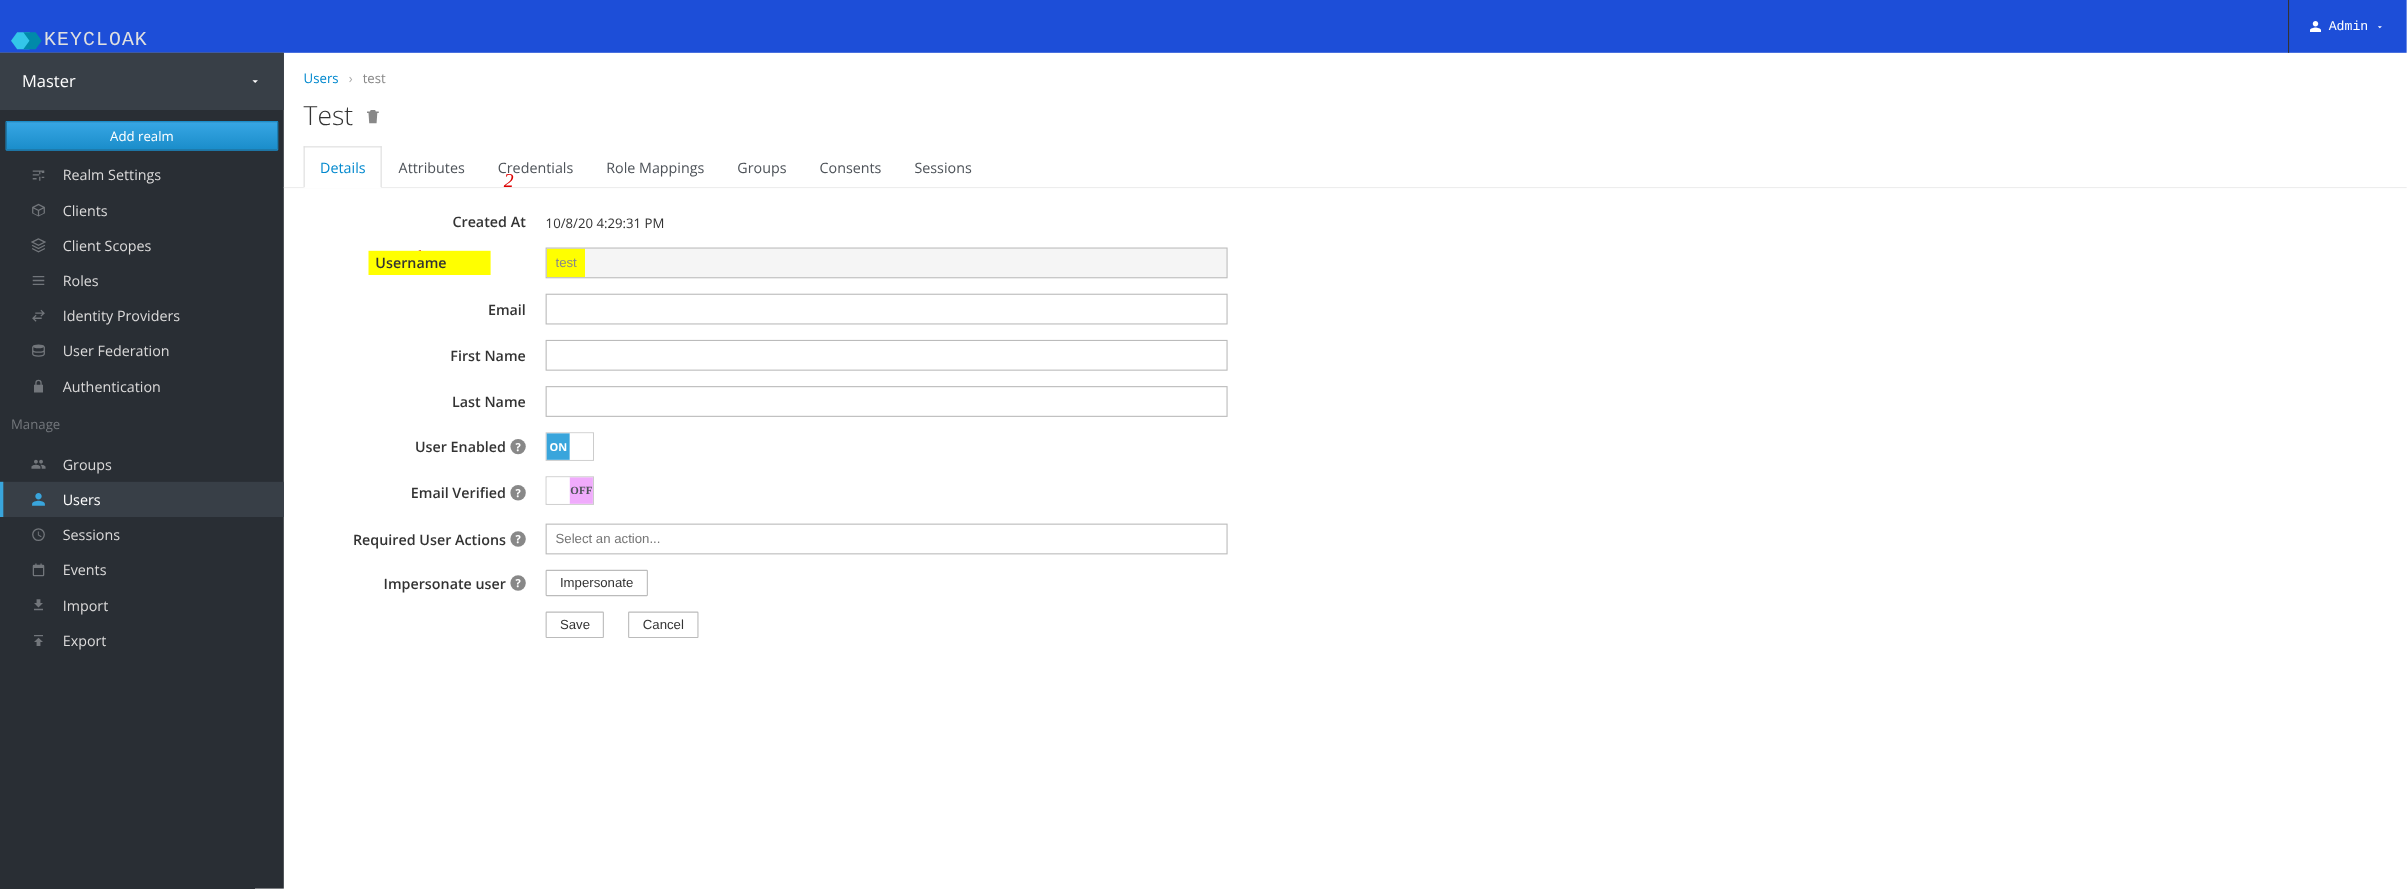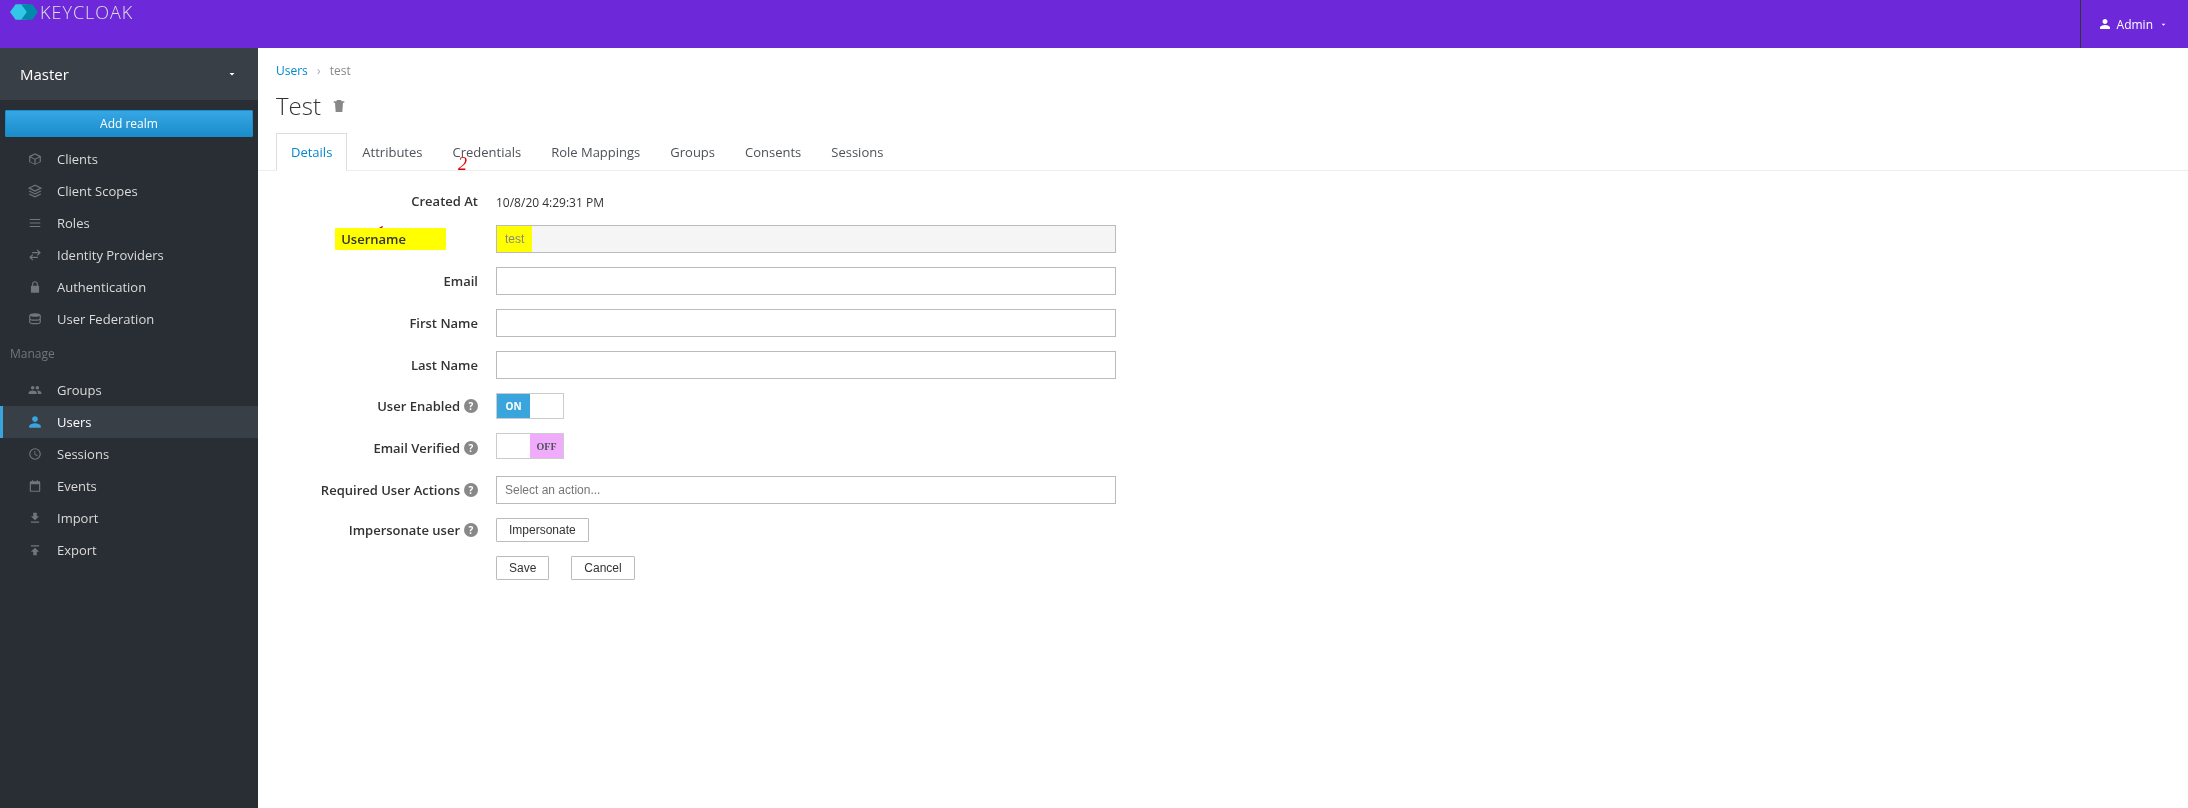--- a/index.html
+++ b/index.html
@@ -1,18 +1,18 @@
 <!DOCTYPE html>
 <html><head>
 <meta charset="utf-8">
 <style>
   * { box-sizing: border-box; margin: 0; padding: 0; }
   body { font-family: "Open Sans", Helvetica, Arial, sans-serif; font-size: 13px; color: #333; background: #fff; }
   
-  .topbar { background: #6d28d9; height: 48px; display: flex; align-items: flex-start; justify-content: space-between; padding: 0 20px 0 10px; }
+  .topbar { background: #1d4ed8; height: 48px; display: flex; align-items: flex-end; justify-content: space-between; padding: 0 20px 0 10px; font-family: Liberation Mono, monospace; }
   .logo { display: flex; align-items: center; gap: 2px; }
   .logo-icon { width: 28px; height: 22px; }
   .logo-text { color: #e0e0e0; font-weight: 300; font-size: 18px; letter-spacing: 1px; }
   .user-menu { display: flex; align-items: center; gap: 6px; color: #fff; font-size: 12px; cursor: pointer; border-left: 1px solid #333; padding-left: 18px; height: 48px; }
   .user-menu svg { fill: #fff; }
   
   .layout { display: flex; }
   .sidebar { width: 258px; background: #292e34; min-height: calc(100vh - 48px); color: #dbdada; }
   .realm-selector { padding: 16px 20px; font-size: 15px; color: #fff; display: flex; align-items: center; justify-content: space-between; cursor: pointer; background: #383f47; }
   .add-realm-btn { margin: 10px 5px 6px 5px; display: block; background: linear-gradient(#37a6e4, #1a8dca); color: #fff; text-align: center; padding: 4px 0; border: 1px solid #1a8dca; border-radius: 1px; cursor: pointer; font-size: 12px; }
@@ -40,21 +40,21 @@
   .form-label { width: 220px; text-align: right; padding-right: 18px; font-size: 13px; color: #333; font-weight: 600; display:flex; justify-content:flex-end; align-items:center; gap:4px;}
   .form-label.hl { background: #ffff00; display:inline-block; padding:2px 40px 2px 6px; width:auto; margin-left: 126px; margin-right: 32px; position:relative;}
   .label-wrap-hl { width:220px; text-align:right; padding-right:18px; display:flex; justify-content:flex-end;}
   .form-control-wrap { flex: 0 0 620px; }
   .form-input { width: 100%; height: 28px; padding: 3px 8px; border: 1px solid #bbb; font-size: 12px; color: #333; }
   .form-input:disabled, .form-input.disabled { background: #f5f5f5; color: #888; cursor: not-allowed; }
   .form-static { font-size: 12px; color: #333; padding-top: 3px;}
   .select-placeholder { color: #999; font-size: 12px; }
   .help-icon { display:inline-flex; width:14px; height:14px; border-radius:50%; background:#888; color:#fff; font-size:10px; align-items:center; justify-content:center; font-weight:bold; cursor:help;}
   
-  .toggle { display: inline-flex; border: 1px solid #ccc; height: 26px; width: 68px; position: relative; cursor: pointer; font-size: 10px; font-weight: bold; }
+  .toggle { display: inline-flex; border: 1px solid #ccc; height: 26px; width: 44px; position: relative; cursor: pointer; font-size: 10px; font-weight: bold; }
   .toggle .on, .toggle .off { flex: 1; display: flex; align-items: center; justify-content: center; }
   .toggle.is-on .on { background: #39a5dc; color: #fff; }
   .toggle.is-on .off { background: #fff; color: #fff; }
   .toggle.is-off .on { background: #fff; color:#fff; }
   .toggle.is-off .off { background: #f0abfc; color: #4d5258; font-family: Liberation Serif, serif; }
   
   .btn { display: inline-block; padding: 4px 12px; border: 1px solid #bbb; background: #fff; color: #333; font-size: 12px; cursor: pointer; border-radius: 1px; }
   .btn-row { display:flex; gap:22px; }
   
   .annotation-red { position:absolute; color:#d00; font-family: cursive; font-size:18px; font-style:italic; }
@@ -88,20 +88,28 @@
       <svg width="12" height="12" fill="#fff" viewBox="0 0 24 24">
           <path d="M7 10l5 5 5-5z"></path>
         </svg>
     </div>
     <div class="add-realm-btn">Add realm</div>
 
     <div class="nav-section">
       <div class="nav-item">
         <span class="icon">
           <svg width="14" height="14" viewBox="0 0 24 24" fill="currentColor">
+              <path d="M3 17h6v2H3v-2zm0-6h12v2H3v-2zm0-6h18v2H3V5zm14 12v-2h4v2h-4zm-2-2h-2v6h2v-6zm6-6v-2h-4v2h4zm-6-2h-2v6h2V7z"></path>
+            </svg>
+        </span>
+        <span>Realm Settings</span>
+      </div>
+      <div class="nav-item">
+        <span class="icon">
+          <svg width="14" height="14" viewBox="0 0 24 24" fill="currentColor">
               <path d="M12 2L2 7v10l10 5 10-5V7L12 2zm0 2.3L19 8l-7 3.5L5 8l7-3.7zM4 9.5l7 3.5v7L4 16.5v-7zm9 10.5v-7l7-3.5v7l-7 3.5z"></path>
             </svg>
         </span>
         <span>Clients</span>
       </div>
       <div class="nav-item">
         <span class="icon">
           <svg width="14" height="14" viewBox="0 0 24 24" fill="currentColor">
               <path d="M12 2L2 7l10 5 10-5-10-5zM2 12l10 5 10-5M2 17l10 5 10-5" stroke="currentColor" stroke-width="2" fill="none"></path>
             </svg>
@@ -116,37 +124,37 @@
         </span>
         <span>Roles</span>
       </div>
       <div class="nav-item">
         <span class="icon">
           <svg width="14" height="14" viewBox="0 0 24 24" fill="currentColor">
               <path d="M7 7h11l-3-3 1.4-1.4L22 8l-5.6 5.4L15 12l3-3H7V7zm10 10H6l3 3-1.4 1.4L2 16l5.6-5.4L9 12l-3 3h11v2z"></path>
             </svg>
         </span>
         <span>Identity Providers</span>
-      </div>
-      <div class="nav-item">
-        <span class="icon">
-          <svg width="14" height="14" viewBox="0 0 24 24" fill="currentColor">
-              <path d="M17 10V7a5 5 0 00-10 0v3H5v12h14V10h-2zM9 7a3 3 0 016 0v3H9V7z"></path>
-            </svg>
-        </span>
-        <span>Authentication</span>
       </div>
       <div class="nav-item">
         <span class="icon">
           <svg width="14" height="14" viewBox="0 0 24 24" fill="currentColor">
               <ellipse cx="12" cy="5" rx="9" ry="3"></ellipse>
               <path d="M3 5v6c0 1.7 4 3 9 3s9-1.3 9-3V5M3 11v6c0 1.7 4 3 9 3s9-1.3 9-3v-6" fill="none" stroke="currentColor" stroke-width="2"></path>
             </svg>
         </span>
         <span>User Federation</span>
+      </div>
+      <div class="nav-item">
+        <span class="icon">
+          <svg width="14" height="14" viewBox="0 0 24 24" fill="currentColor">
+              <path d="M17 10V7a5 5 0 00-10 0v3H5v12h14V10h-2zM9 7a3 3 0 016 0v3H9V7z"></path>
+            </svg>
+        </span>
+        <span>Authentication</span>
       </div>
     </div>
 
     <div class="nav-heading">Manage</div>
     <div class="nav-section">
       <div class="nav-item">
         <span class="icon">
           <svg width="14" height="14" viewBox="0 0 24 24" fill="currentColor">
               <path d="M16 11c1.7 0 3-1.3 3-3s-1.3-3-3-3-3 1.3-3 3 1.3 3 3 3zm-8 0c1.7 0 3-1.3 3-3s-1.3-3-3-3-3 1.3-3 3 1.3 3 3 3zm0 2c-2.3 0-7 1.2-7 3.5V19h14v-2.5c0-2.3-4.7-3.5-7-3.5zm8 0c-.3 0-.6 0-1 .1 1.2.8 2 2 2 3.4V19h6v-2.5c0-2.3-4.7-3.5-7-3.5z"></path>
             </svg>

